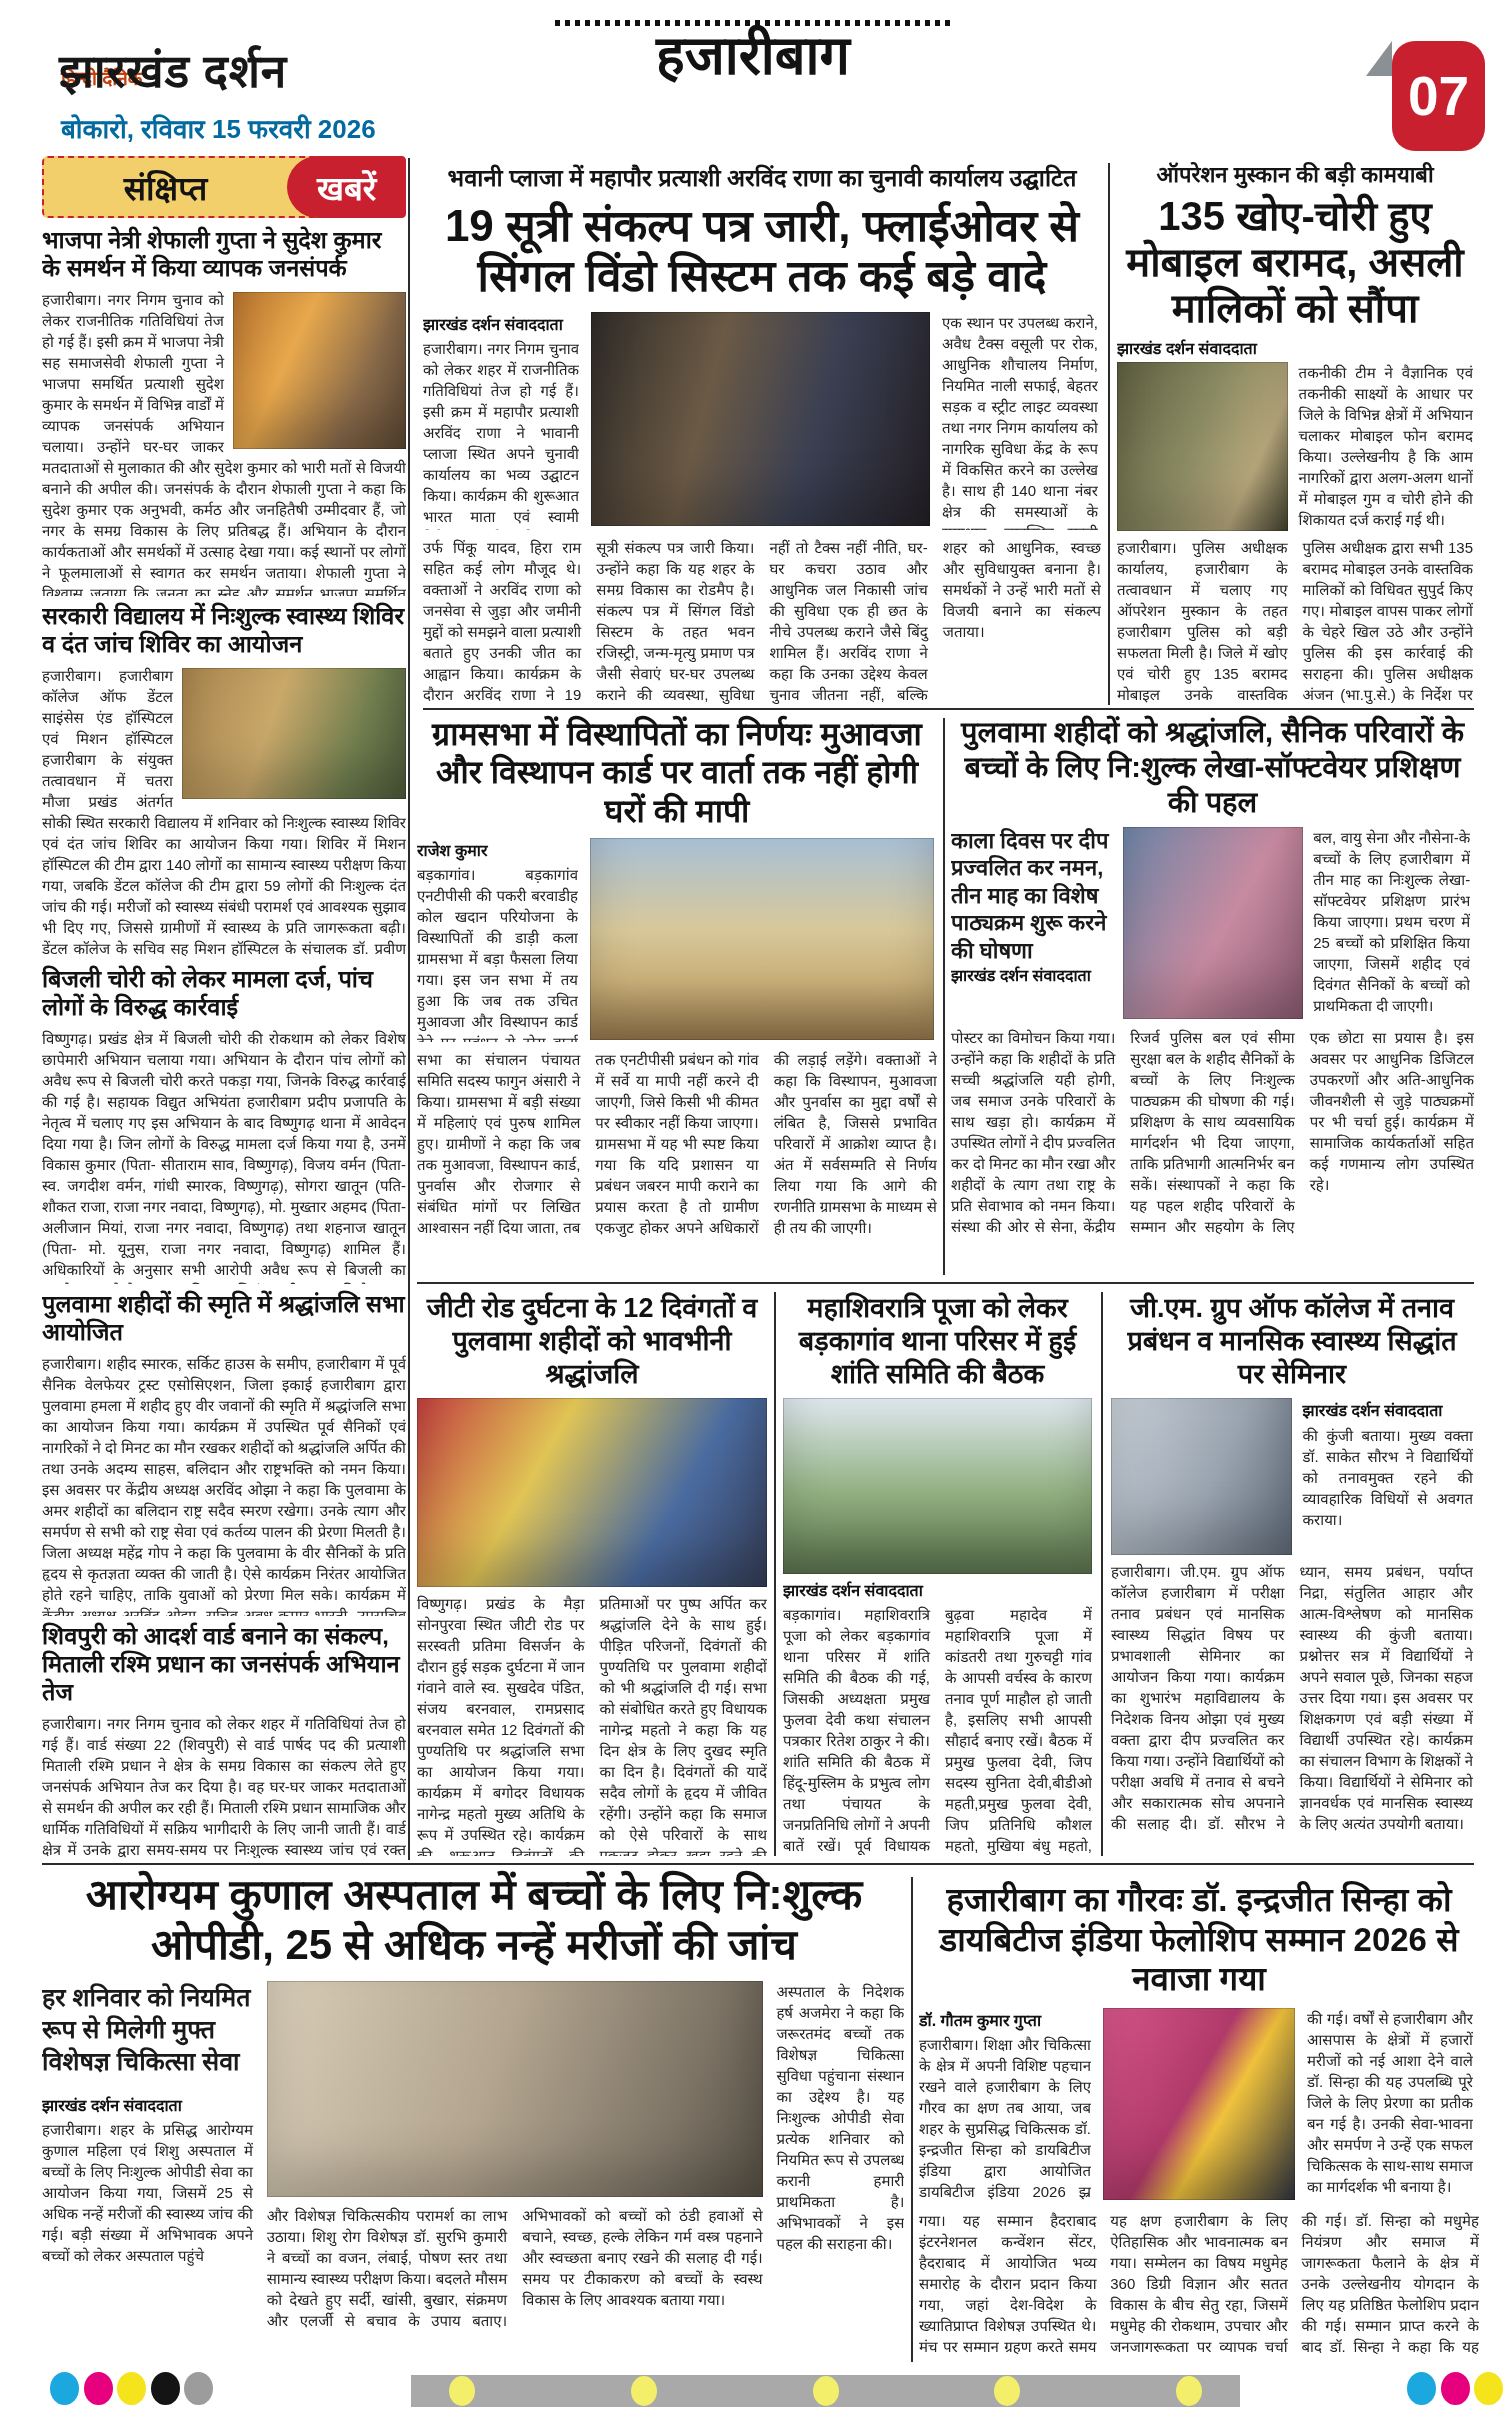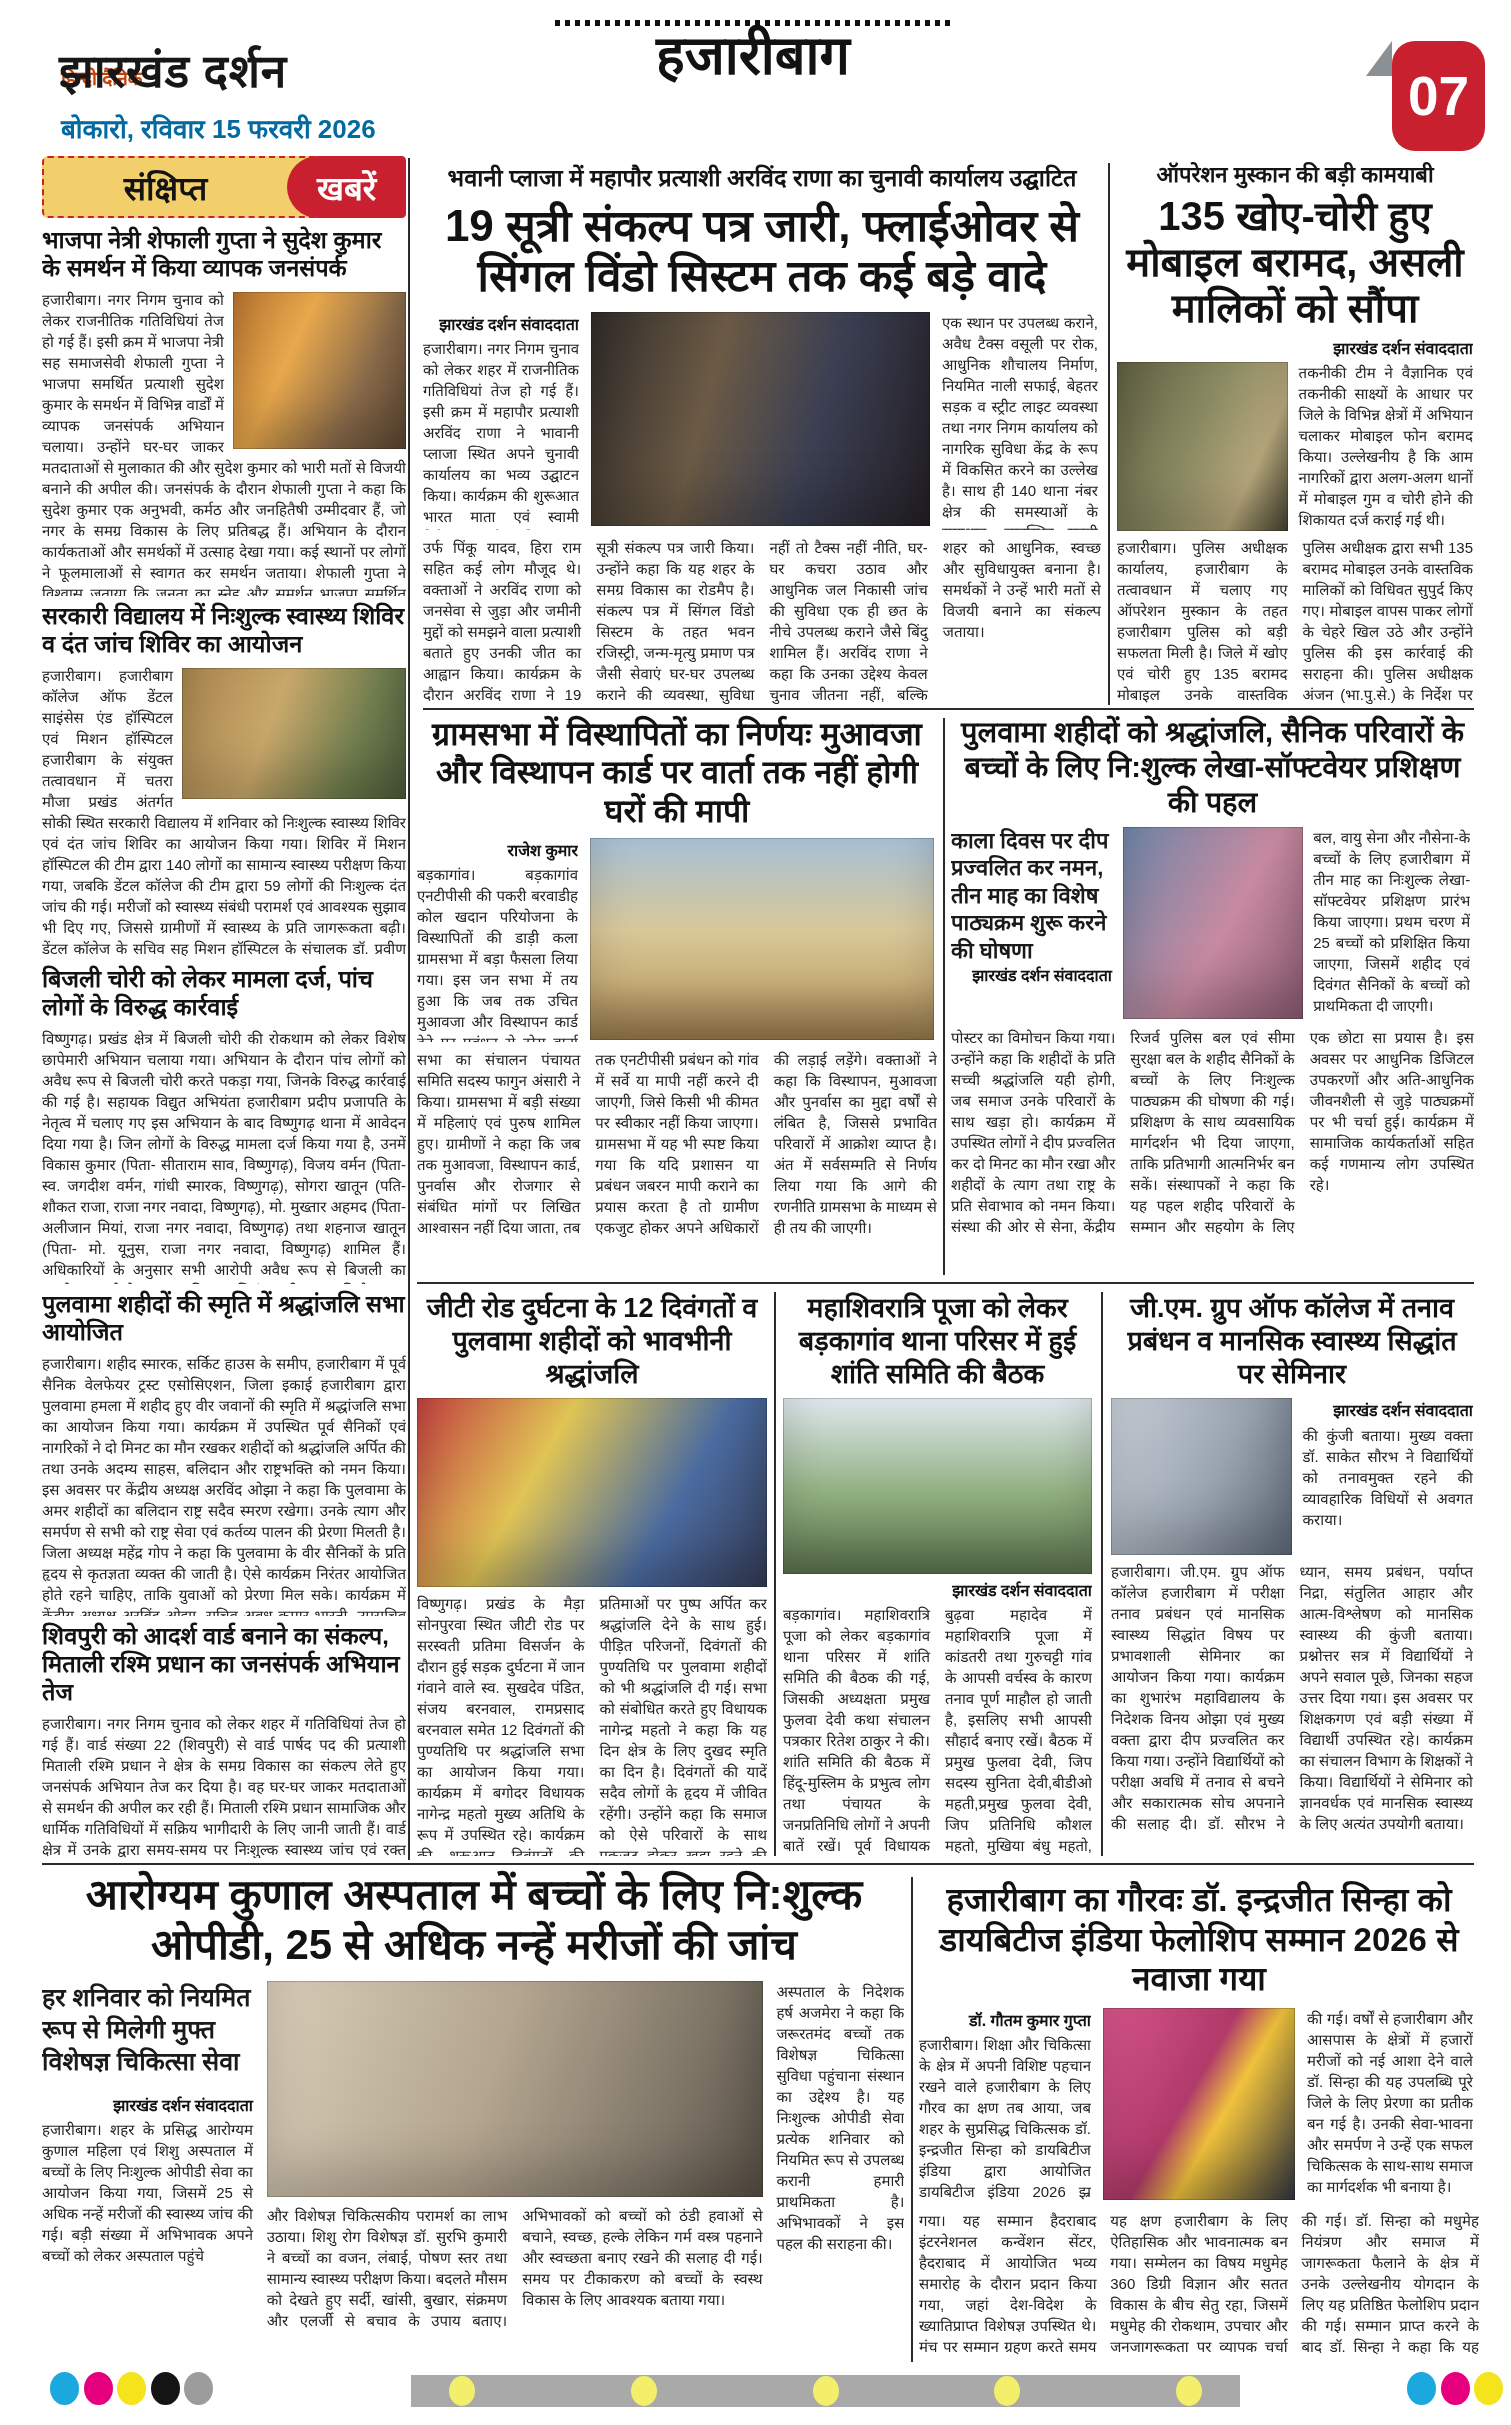--- a/index.html
+++ b/index.html
@@ -16,21 +16,21 @@
   .contact-bar{position:absolute;left:57px;top:125px;width:1336px;height:26px;background:#c8202e;
      display:flex;align-items:center;justify-content:center;gap:20px;color:#fff;font-weight:bold;font-size:20.5px;}
   .pagebox{position:absolute;left:1392px;top:41px;width:93px;height:110px;background:#c8202e;
      display:flex;align-items:center;justify-content:center;color:#fff;font-size:55px;font-weight:800;border-radius:23px;}
   .fold{position:absolute;left:1366px;top:41px;width:26px;height:35px;background:#8b9094;
      clip-path:polygon(100% 0,100% 100%,0 100%);}
   
   .vline{position:absolute;width:1.5px;background:#2b2b2b;}
   .hline{position:absolute;height:1.5px;background:#2b2b2b;}
   .jtext{text-align:justify;font-size:15px;line-height:1.40;color:#222;}
-  .byline{font-weight:bold;text-align:right;font-size:16px;margin:1.5px 0 3px 0;color:#111;}
+  .byline{font-weight:bold;text-align:left;font-size:16px;margin:1.5px 0 3px 0;color:#111;}
   .kicker{font-weight:800;text-align:center;color:#141414;}
   h1,h2,h3{margin:0;color:#121212;}
   .photo{box-shadow:inset 0 0 0 0.8px rgba(0,0,0,.25), inset 0 -30px 46px rgba(0,0,0,.18);}
   
   .p-rally{background:linear-gradient(115deg,#b9742f 0%,#e8a84c 35%,#8a6b4a 70%,#5a4632 100%);}
   .p-dental{background:linear-gradient(110deg,#a9854e 0%,#c9a86a 40%,#6f7d4e 75%,#4d5a3a 100%);}
   .p-office{background:linear-gradient(105deg,#2f2b28 0%,#6b5a45 35%,#3a3f52 65%,#241f25 100%);}
   .p-police{background:linear-gradient(115deg,#5e5e41 0%,#8a8a62 45%,#b7a77c 75%,#43432f 100%);}
   .p-field{background:linear-gradient(180deg,#a8c0d6 0%,#d8c89a 45%,#c9b07a 70%,#97794d 100%);}
   .p-memorial{background:linear-gradient(120deg,#6d86a8 0%,#c78aa0 55%,#8a5a72 100%);}

